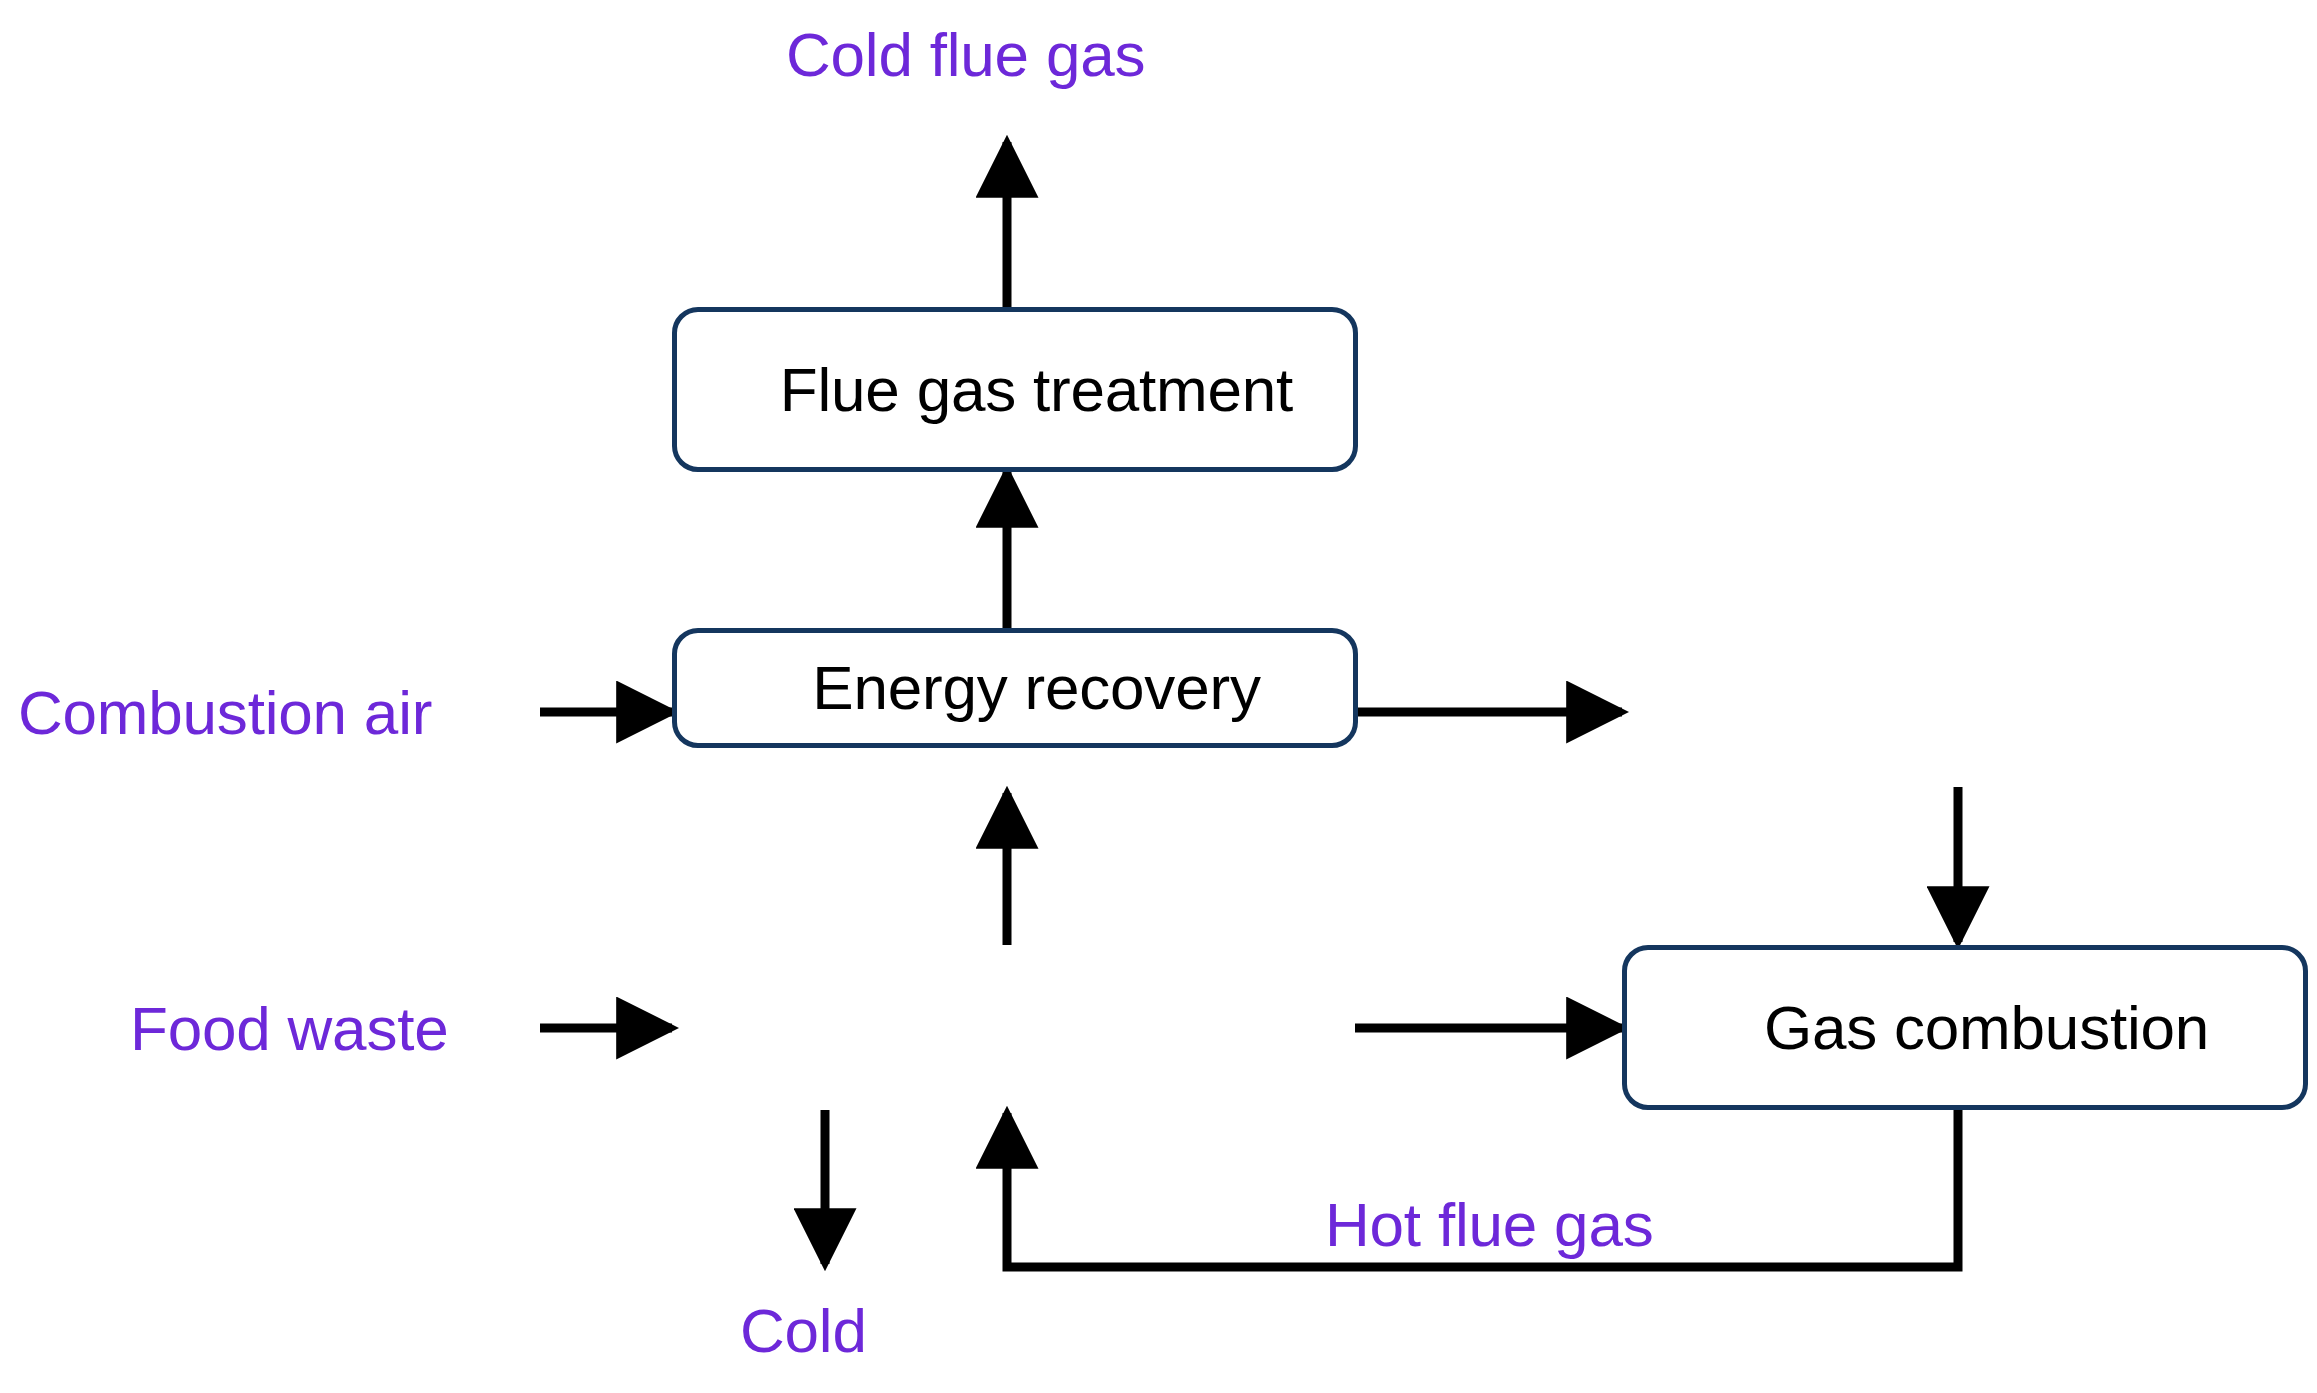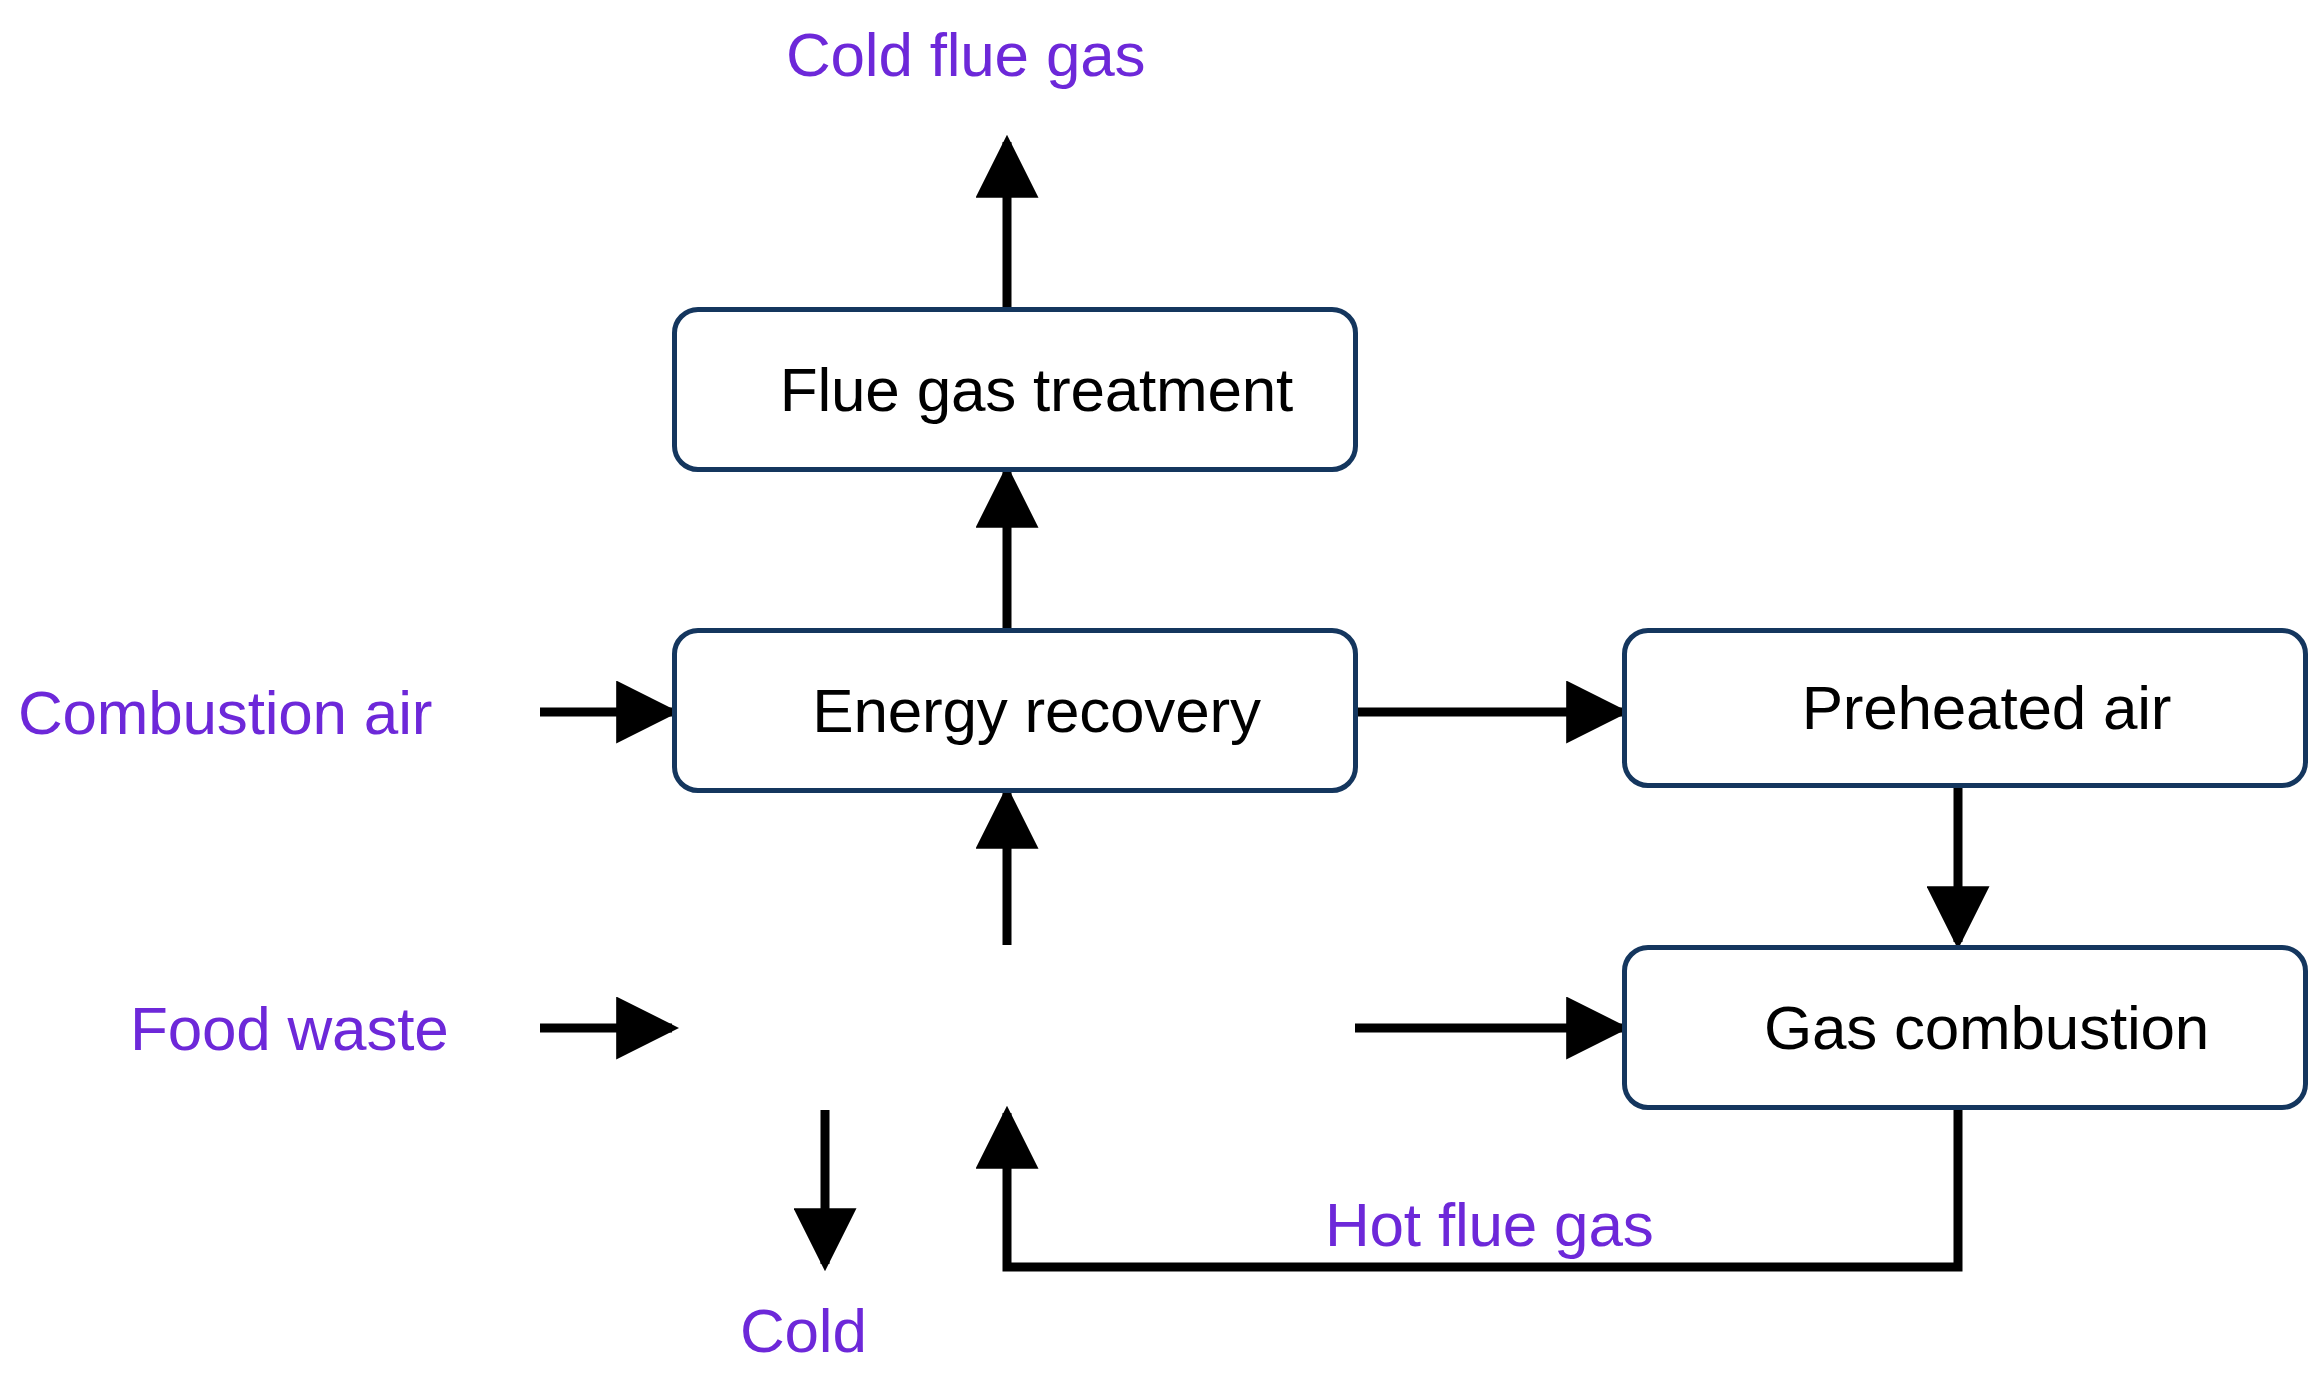--- a/index.html
+++ b/index.html
@@ -103,27 +103,24 @@
 
     <g>
       <line x1="825" y1="1110" x2="825" y2="1264" stroke="#000000" stroke-width="9" marker-end="url(#arrowhead)"></line>
     </g>
   </svg>
 
   <div class="node-box" style="left:672px; top:307px; width:686px; height:165px;">
     <span class="node-label">Flue gas treatment</span>
   </div>
 
-  <div class="node-box" style="left:672px; top:628px; width:686px; height:165px;">
+  <div class="node-box" style="left:672px; top:628px; width:686px; height:120px;">
     <span class="node-label">Energy recovery</span>
   </div>
 
-  <div class="node-box" style="left:1622px; top:628px; width:686px; height:160px;">
-    <span class="node-label">Preheated air</span>
-  </div>
 
 
   <div class="node-box" style="left:1622px; top:945px; width:686px; height:165px;">
     <span class="node-label">Gas combustion</span>
   </div>
 
   <div class="free-label" style="left:786px; top:24px;">Cold flue gas</div>
 
   <div class="free-label" style="left:130px; top:998px;">Food waste</div>
 

